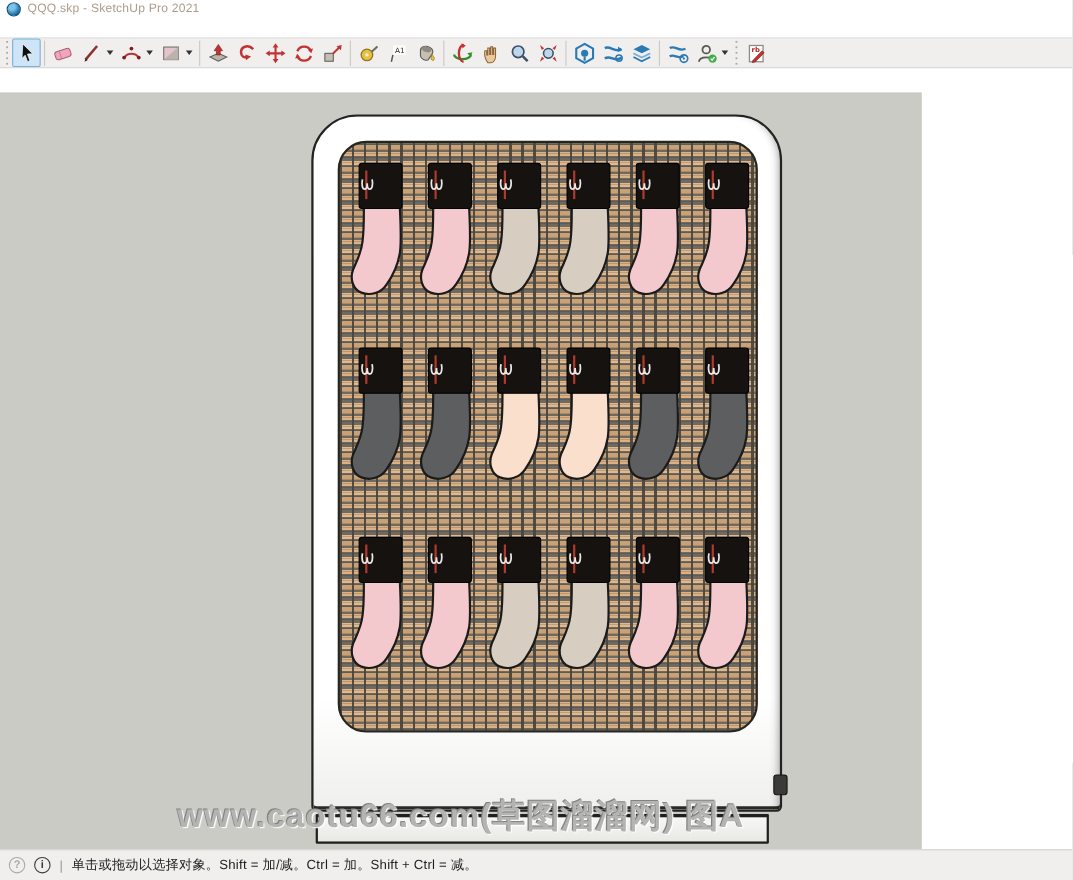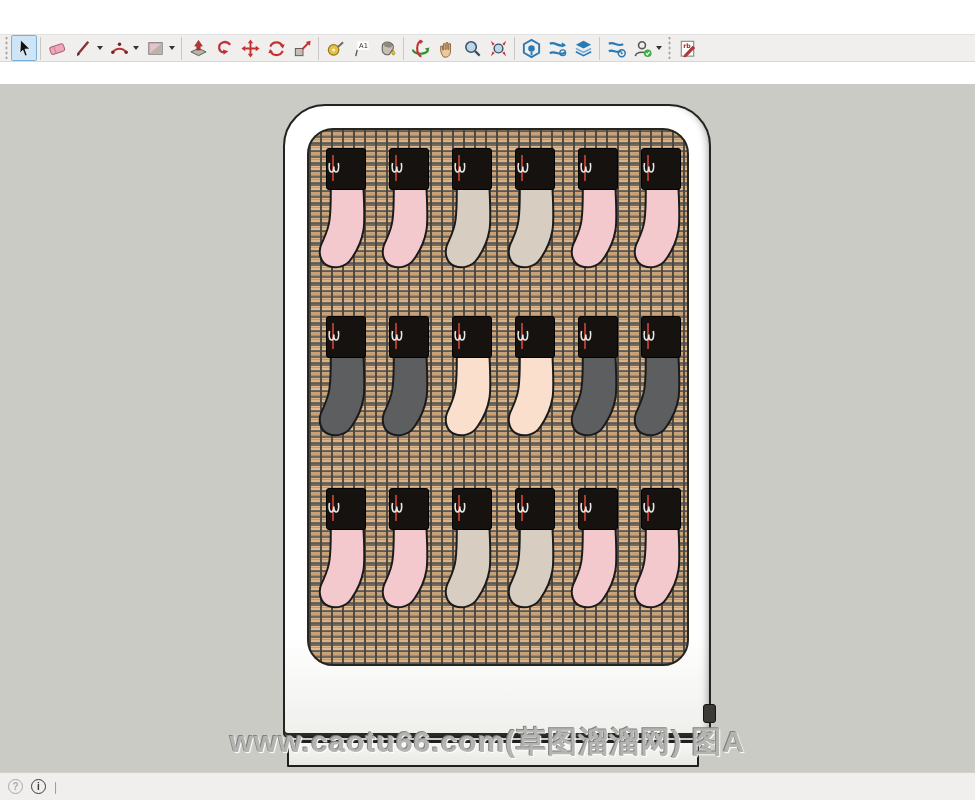--- a/index.html
+++ b/index.html
@@ -36,21 +36,21 @@
     border-top:4px solid #333;margin:0 3px 0 1px;}
 
   
   .tabstrip{position:absolute;left:0;top:62px;width:100%;height:22px;background:#f4f4f2;
     border-bottom:4px solid #75756e;box-sizing:border-box;display:flex;align-items:flex-end;}
   .scene-tab{margin-left:4px;background:#ffffff;border:1px solid #6f6f6f;border-bottom:none;
     font-family:"DejaVu Sans Mono","Liberation Mono",monospace;font-size:10px;color:#222;
     padding:2px 12px 2px 10px;line-height:12px;}
 
   
-  .canvas{position:absolute;left:0;top:84px;width:975px;height:688px;background:#cacbc4;overflow:hidden;}
+  .canvas{position:absolute;left:0;top:84px;width:838px;height:688px;background:#cacbc4;overflow:hidden;}
 
   
   .rack-frame{position:absolute;left:283px;top:20px;width:428px;height:634px;
     background:linear-gradient(180deg,#ffffff 0 84%,#efefec 100%);
     border:2px solid #232321;border-radius:42px 42px 5px 5px;box-sizing:border-box;
     box-shadow:inset -7px 0 9px -7px rgba(0,0,0,.45), inset 0 -3px 0 #2a2a28;}
   .rattan{position:absolute;left:22px;top:22px;width:382px;height:538px;border:2px solid #26261f;
     border-radius:26px;box-sizing:border-box;overflow:hidden;
     background-color:#6e6a62;
     background-image:
@@ -86,20 +86,24 @@
   .sicon.help{border:1.5px solid #a9a9a6;color:#a9a9a6;}
   .sicon.info{border:1.5px solid #3a3a3a;color:#3a3a3a;}
   .sdiv{color:#9a9a97;}
   .status-text{letter-spacing:.2px;}
 </style>
 </head>
 <body>
 
 <div class="screen">
 
+  <div class="titlebar">
+    <div class="app-logo"></div>
+    <div class="title-text">QQQ.skp - SketchUp Pro 2021</div>
+  </div>
 
 
   <div class="toolbar">
     <div class="grip"></div>
 
     <button class="tbtn active">
       <svg viewBox="0 0 22 22">
         <path d="M7,2 L16.5,11.5 L11.5,11.7 L13.8,18 L11.6,18.9 L9.3,12.8 L6.2,16 Z" fill="#111" stroke="#fff" stroke-width=".7"></path>
       </svg>
     </button>
@@ -506,14 +510,15 @@
 
     <div class="plinth"></div>
 
     <div class="watermark">www.caotu66.com(草图溜溜网) 图A</div>
   </div>
 
   <div class="statusbar">
     <div class="sicon help">?</div>
     <div class="sicon info">i</div>
     <span class="sdiv">|</span>
+    <span class="status-text">单击或拖动以选择对象。Shift = 加/减。Ctrl = 加。Shift + Ctrl = 减。</span>
   </div>
 </div>
 
 </body></html>

